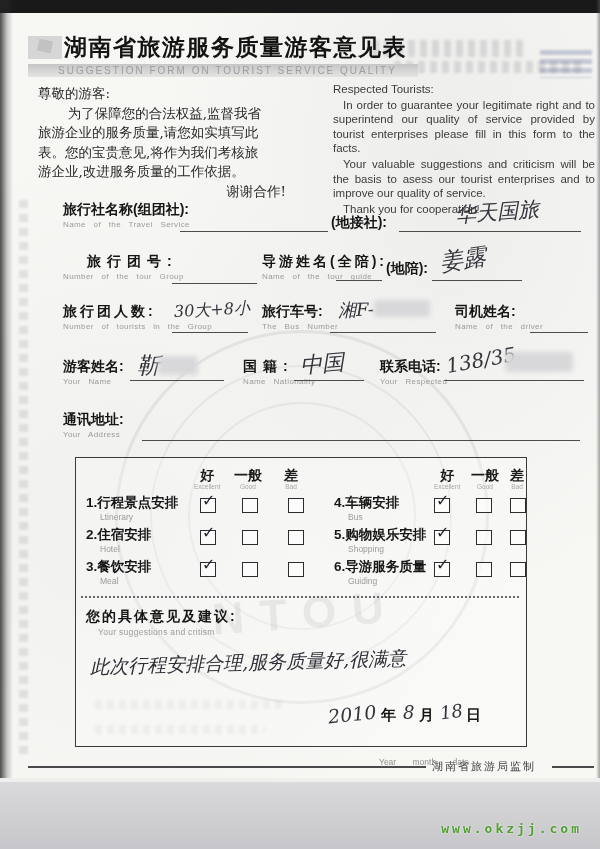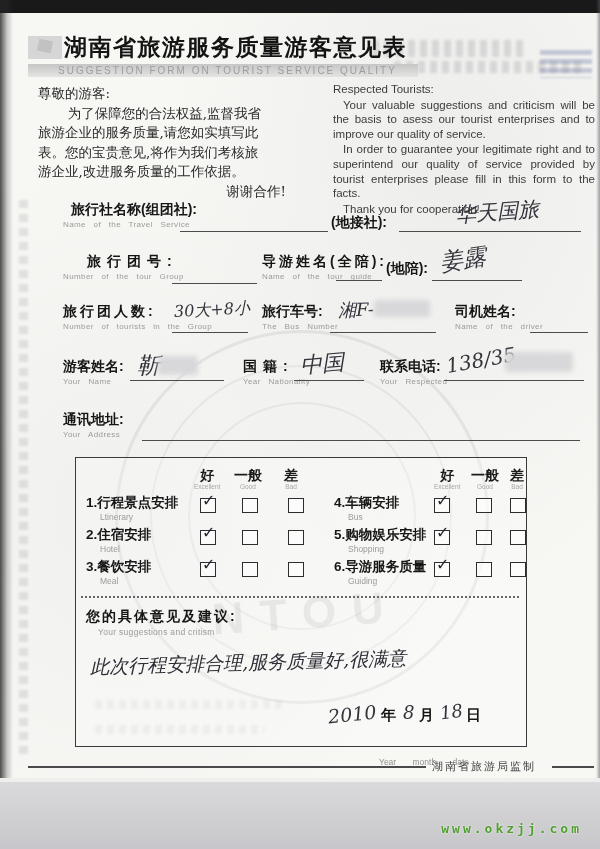--- a/index.html
+++ b/index.html
@@ -107,26 +107,26 @@
     <div class="cn-line">尊敬的游客:</div>
     <div class="cn-line indent">为了保障您的合法权益,监督我省</div>
     <div class="cn-line">旅游企业的服务质量,请您如实填写此</div>
     <div class="cn-line">表。您的宝贵意见,将作为我们考核旅</div>
     <div class="cn-line">游企业,改进服务质量的工作依据。</div>
     <div class="cn-line right">谢谢合作!</div>
   </div>
 
   <div class="abs en-intro">
     <p>Respected Tourists:</p>
+    <p class="ind">In order to guarantee your legitimate right and to superintend our quality of service provided by tourist enterprises please fill in this form to the facts.</p>
     <p class="ind">Your valuable suggestions and criticism will be the basis to asess our tourist enterprises and to improve our quality of service.</p>
-    <p class="ind">In order to guarantee your legitimate right and to superintend our quality of service provided by tourist enterprises please fill in this form to the facts.</p>
     <p class="ind">Thank you for cooperation!</p>
   </div>
 
-  <div class="abs cnlabel" style="left:63px;top:201px;margin-left:8px;">旅行社名称(组团社):</div>
+  <div class="abs cnlabel" style="left:63px;top:201px;">旅行社名称(组团社):</div>
   <div class="abs enlabel" style="left:63px;top:220px;">Name of the Travel Service</div>
   <div class="abs uline" style="left:180px;top:231px;width:148px;"></div>
   <div class="abs cnlabel" style="left:331px;top:214px;">(地接社):</div>
   <div class="abs uline" style="left:399px;top:231px;width:182px;"></div>
   <div class="abs hand" style="left:455px;top:198px;font-size:21px;transform:rotate(-4deg);">华天国旅</div>
 
   <div class="abs cnlabel sp4" style="left:63px;top:253px;margin-left:24px;">旅行团号:</div>
   <div class="abs enlabel" style="left:63px;top:272px;">Number of the tour Group</div>
   <div class="abs uline" style="left:172px;top:283px;width:85px;"></div>
   <div class="abs cnlabel sp2" style="left:262px;top:253px;">导游姓名(全陪):</div>
@@ -148,21 +148,21 @@
   <div class="abs cnlabel" style="left:455px;top:303px;">司机姓名:</div>
   <div class="abs enlabel" style="left:455px;top:322px;">Name of the driver</div>
   <div class="abs uline" style="left:530px;top:332px;width:58px;"></div>
 
   <div class="abs cnlabel" style="left:63px;top:358px;">游客姓名:</div>
   <div class="abs enlabel" style="left:63px;top:377px;">Your Name</div>
   <div class="abs uline" style="left:130px;top:380px;width:94px;"></div>
   <div class="abs hand" style="left:137px;top:350px;font-size:23px;">靳</div>
   <div class="abs blurpatch" style="left:158px;top:356px;width:40px;height:19px;"></div>
   <div class="abs cnlabel sp4" style="left:243px;top:358px;">国籍:</div>
-  <div class="abs enlabel" style="left:243px;top:377px;">Year Nationality</div>
+  <div class="abs enlabel" style="left:243px;top:377px;">Name Nationality</div>
   <div class="abs uline" style="left:294px;top:380px;width:70px;"></div>
   <div class="abs hand" style="left:300px;top:349px;font-size:22px;transform:rotate(-5deg);">中国</div>
   <div class="abs cnlabel" style="left:380px;top:358px;">联系电话:</div>
   <div class="abs enlabel" style="left:380px;top:377px;">Your Respected</div>
   <div class="abs uline" style="left:444px;top:380px;width:140px;"></div>
   <div class="abs hand" style="left:446px;top:348px;font-size:20px;transform:rotate(-10deg);">138/35</div>
   <div class="abs blurpatch" style="left:505px;top:352px;width:68px;height:20px;"></div>
 
   <div class="abs cnlabel" style="left:63px;top:411px;">通讯地址:</div>
   <div class="abs enlabel" style="left:63px;top:430px;">Your Address</div>

